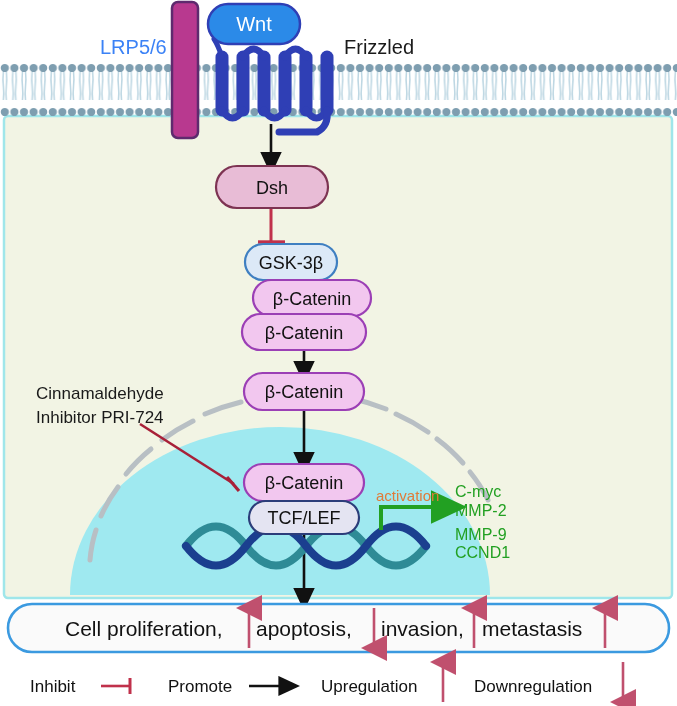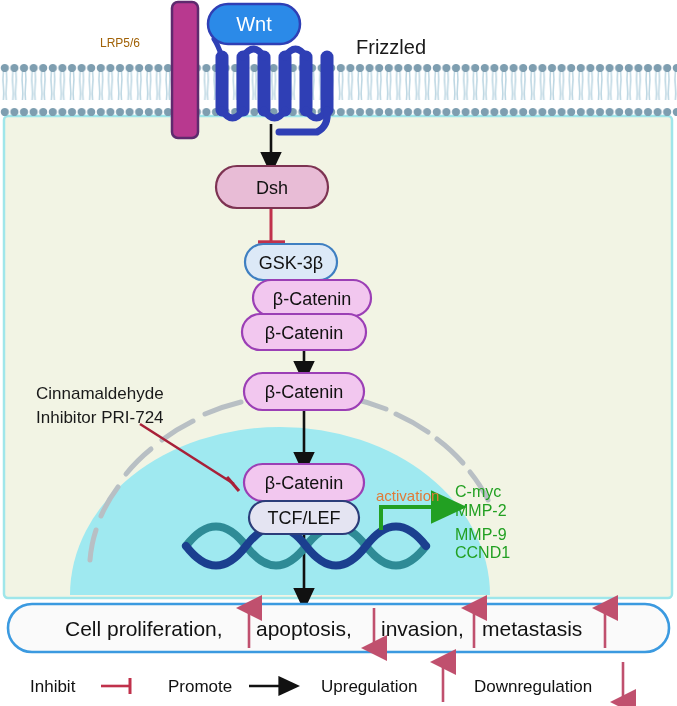--- a/index.html
+++ b/index.html
@@ -1,22 +1,22 @@
 <!DOCTYPE html>
 <html><head>
 <meta charset="utf-8">
 <style>
   html,body{margin:0;padding:0;background:#ffffff;}
   body{width:677px;height:706px;position:relative;overflow:hidden;
        font-family:"Liberation Sans",sans-serif;}
   .stage{position:absolute;inset:0;width:677px;height:518px;}
   .svgroot{position:absolute;top:0;left:0;}
   .lbl{position:absolute;white-space:nowrap;}
-  #title-lrp{left:100px;top:36px;font-size:12px;color:#a16207;}
-  #title-frz{left:344px;top:36px;font-size:20px;color:#1a1a1a;margin-left:12px;}
+  #title-lrp{left:100px;top:36px;font-size:20px;color:#3b82f6;}
+  #title-frz{left:344px;top:36px;font-size:20px;color:#1a1a1a;}
   .nodetext{font-size:18px;fill:#111111;}
   .wnt-text{font-size:20px;fill:#ffffff;}
   .gene{font-size:16px;fill:#22a022;}
   .act{font-size:15px;fill:#e07b39;}
   .inh-txt{font-size:17px;fill:#1a1a1a;}
   .outcome{font-size:21px;fill:#111111;}
   .legend{font-size:17px;fill:#111111;}
 </style>
 </head>
 <body>

